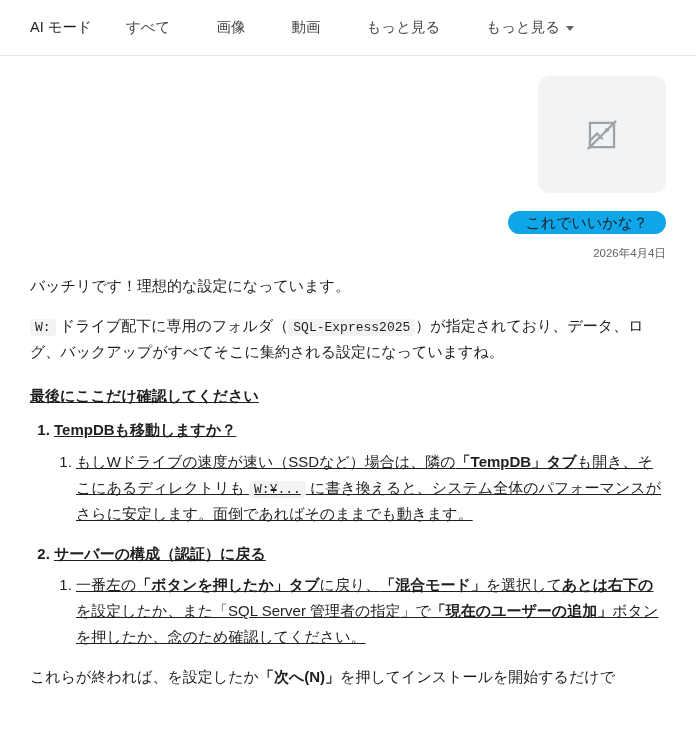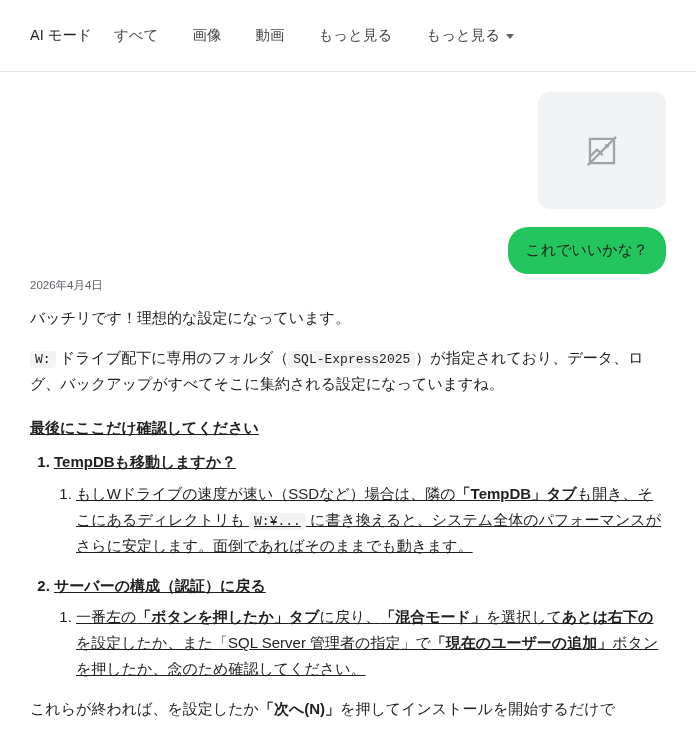--- a/index.html
+++ b/index.html
@@ -8,26 +8,26 @@
     width: 696px;
     height: 734px;
     background: #ffffff;
     font-family: "Liberation Sans", sans-serif;
     color: #1f1f1f;
     overflow: hidden;
   }
 
   
   .tabbar {
-    height: 72px;
+    height: 56px;
     display: flex;
     align-items: center;
     padding: 0 16px 0 30px;
     border-bottom: 1px solid #e4e4e4;
-    gap: 0px;
+    gap: 12px;
   }
   .tab {
     font-size: 14.5px;
     color: #444746;
     padding: 0 18px 0 0;
     margin-right: 16px;
     cursor: pointer;
     white-space: nowrap;
   }
   .tab.first {
@@ -62,32 +62,31 @@
     background: #f1f3f4;
     border-radius: 12px;
     display: flex;
     align-items: center;
     justify-content: center;
   }
   .img-glyph { width: 34px; height: 34px; opacity: .55; }
 
   .bubble-row { display: flex; justify-content: flex-end; margin-top: 18px; }
   .bubble {
-    background: #22c55e;
+    background: #0ea5e9;
     border-radius: 20px;
-    padding: 13px 18px;
+    padding: 1px 18px;
     font-size: 15px;
     color: #1f1f1f;
     line-height: 1.4;
     max-width: 430px;
-    font-family: Liberation Serif, serif;
   }
   .date-row {
-    display: flex; 
-    margin-top: 4px;
+    display: flex; justify-content: flex-end;
+    margin-top: 12px;
   }
   .date {
     font-size: 11.5px;
     color: #5f6368;
   }
 
   
   .answer { margin-top: 12px; font-size: 15px; line-height: 1.72; }
   .answer p { margin: 0 0 14px 0; }
   .answer p.tight { margin-bottom: 12px; }

